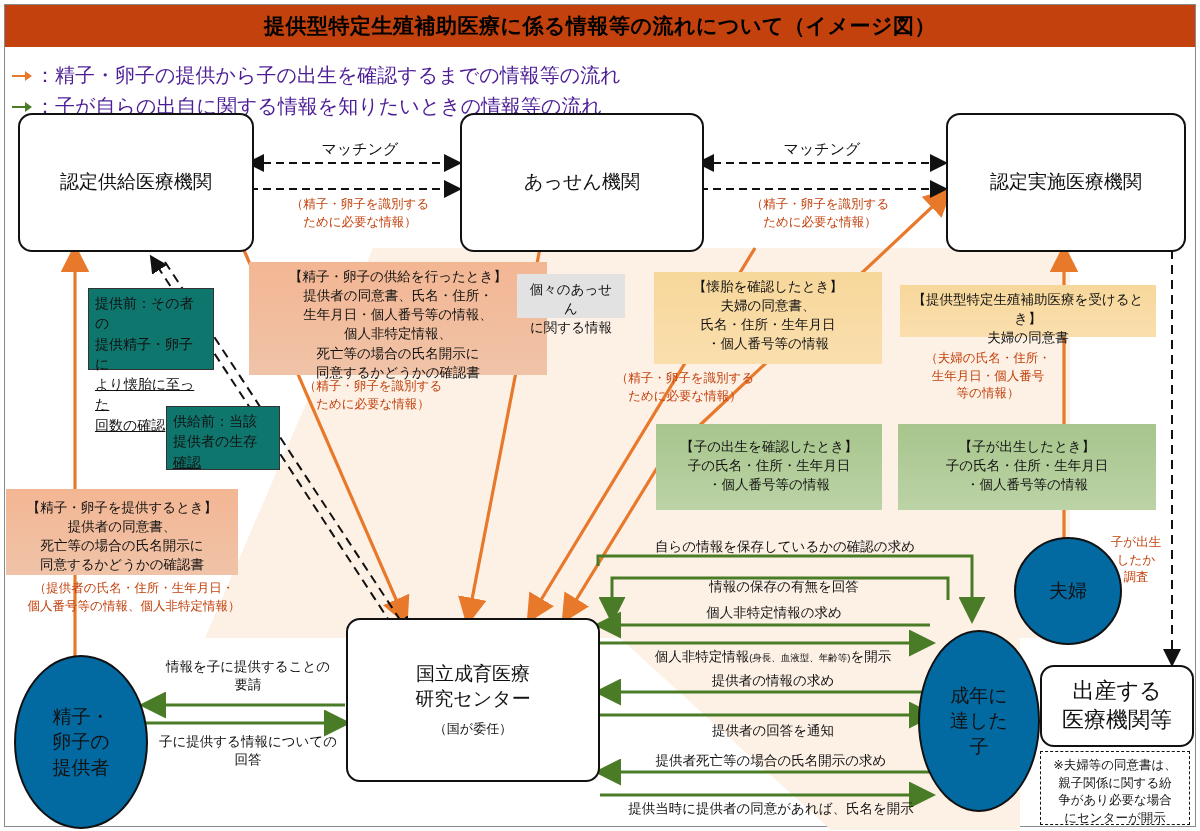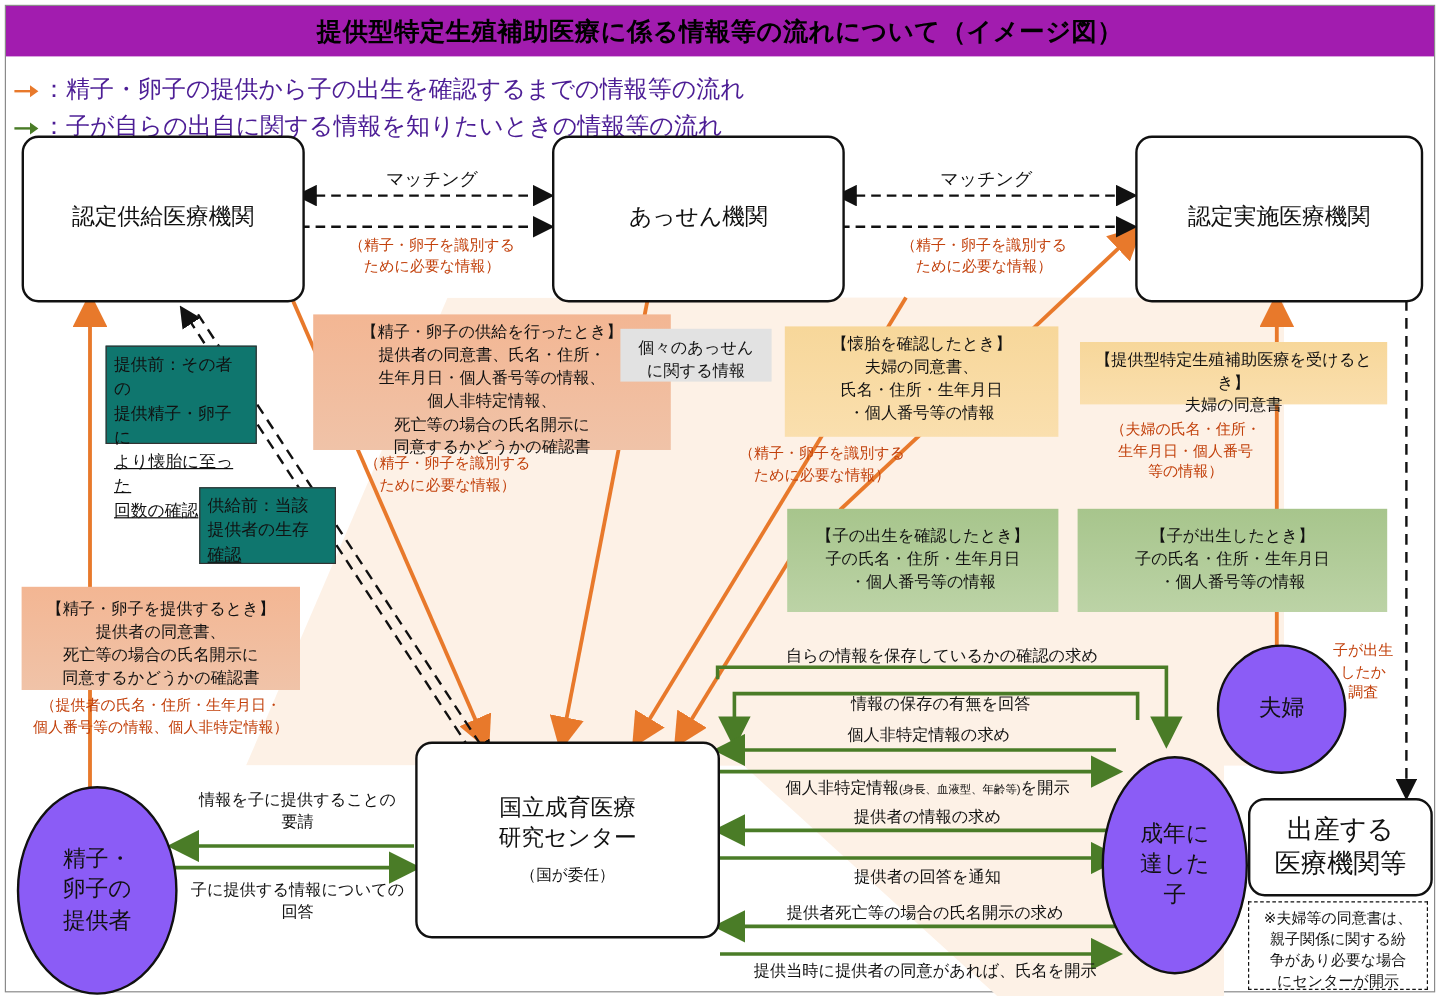--- a/index.html
+++ b/index.html
@@ -1,21 +1,21 @@
 <!DOCTYPE html>
 <html><head>
 <meta charset="utf-8">
 <style>
   html,body{margin:0;padding:0;background:#fff;}
   body{font-family:"Liberation Sans","DejaVu Sans",sans-serif;}
   #stage{position:relative;width:1200px;height:831px;background:#ffffff;overflow:hidden;}
   #frame{position:absolute;left:4px;top:4px;width:1192px;height:823px;border:1px solid #8a8a8a;box-sizing:border-box;}
 
   
-  .title-bar{position:absolute;left:5px;top:5px;width:1190px;height:42px;background:#a21caf;
+  .title-bar{position:absolute;left:5px;top:5px;width:1190px;height:42px;background:#c2410c;
     display:flex;align-items:center;justify-content:center;}
   .title-bar span{font-size:21px;font-weight:bold;color:#000;letter-spacing:.5px;}
 
   
   .legend{position:absolute;left:12px;top:60px;font-size:20px;color:#4c1d95;line-height:1.55;}
   .legend div{display:flex;align-items:center;white-space:nowrap;}
   .lg-arrow{display:inline-block;width:22px;height:12px;position:relative;margin-right:1px;}
   .lg-arrow:before{content:"";position:absolute;left:0;top:5px;width:16px;height:2px;}
   .lg-arrow:after{content:"";position:absolute;left:13px;top:1px;border-left:7px solid;border-top:5px solid transparent;border-bottom:5px solid transparent;}
   .lg-o:before{background:#e8792b}.lg-o:after{border-left-color:#e8792b}
@@ -24,28 +24,28 @@
   
   .wash{position:absolute;background:#fdf1e6;z-index:0;}
 
   
   .rbox{position:absolute;border:2.5px solid #111;border-radius:14px;background:#fff;
     display:flex;flex-direction:column;align-items:center;justify-content:center;z-index:6;}
   .rbox .t{font-size:19px;color:#111;line-height:1.3;text-align:center;}
   .rbox .sub{font-size:13px;color:#111;margin-top:8px;}
 
   
-  .ell{position:absolute;border:2.5px solid #111;border-radius:50%;background:#8b5cf6;
+  .ell{position:absolute;border:2.5px solid #111;border-radius:50%;background:#0369a1;
     display:flex;align-items:center;justify-content:center;text-align:center;z-index:6;}
   .ell span{font-size:19px;line-height:1.32;color:#111;}
 
   
   .ibox{position:absolute;z-index:5;text-align:center;padding:5px 6px;box-sizing:border-box;
     font-size:13.5px;line-height:1.42;color:#111;}
-  .salmon{background:linear-gradient(180deg,#f3b693,#f0c3a8);margin-left:12px;}
+  .salmon{background:linear-gradient(180deg,#f3b693,#f0c3a8);}
   .amber{background:linear-gradient(180deg,#f7d79a,#fadfae);}
   .green{background:linear-gradient(180deg,#a7c58c,#bcd3a6);}
   .grey{background:#e2e2e2;}
 
   
   .note{position:absolute;z-index:5;font-size:12.5px;line-height:1.4;color:#c2410c;text-align:center;}
 
   
   .sbox{position:absolute;z-index:7;border:1.4px solid #333;background:#0f766e;
     font-size:14px;line-height:1.45;color:#111;padding:4px 6px;box-sizing:border-box;text-align:left;}
@@ -175,21 +175,21 @@
     <div>生年月日・個人番号等の情報、</div>
     <div>個人非特定情報、</div>
     <div>死亡等の場合の氏名開示に</div>
     <div>同意するかどうかの確認書</div>
   </div>
   <div class="note" style="left:268px;top:378px;width:210px;">
     <div>（精子・卵子を識別する</div>
     <div>ために必要な情報）</div>
   </div>
 
-  <div class="ibox grey" style="left:517px;top:274px;width:126px;height:44px;padding-top:6px;">
+  <div class="ibox grey" style="left:517px;top:274px;width:108px;height:44px;padding-top:6px;">
     <div>個々のあっせん</div>
     <div>に関する情報</div>
   </div>
 
   <div class="ibox amber" style="left:654px;top:272px;width:228px;height:92px;">
     <div>【懐胎を確認したとき】</div>
     <div>夫婦の同意書、</div>
     <div>氏名・住所・生年月日</div>
     <div>・個人番号等の情報</div>
   </div>

